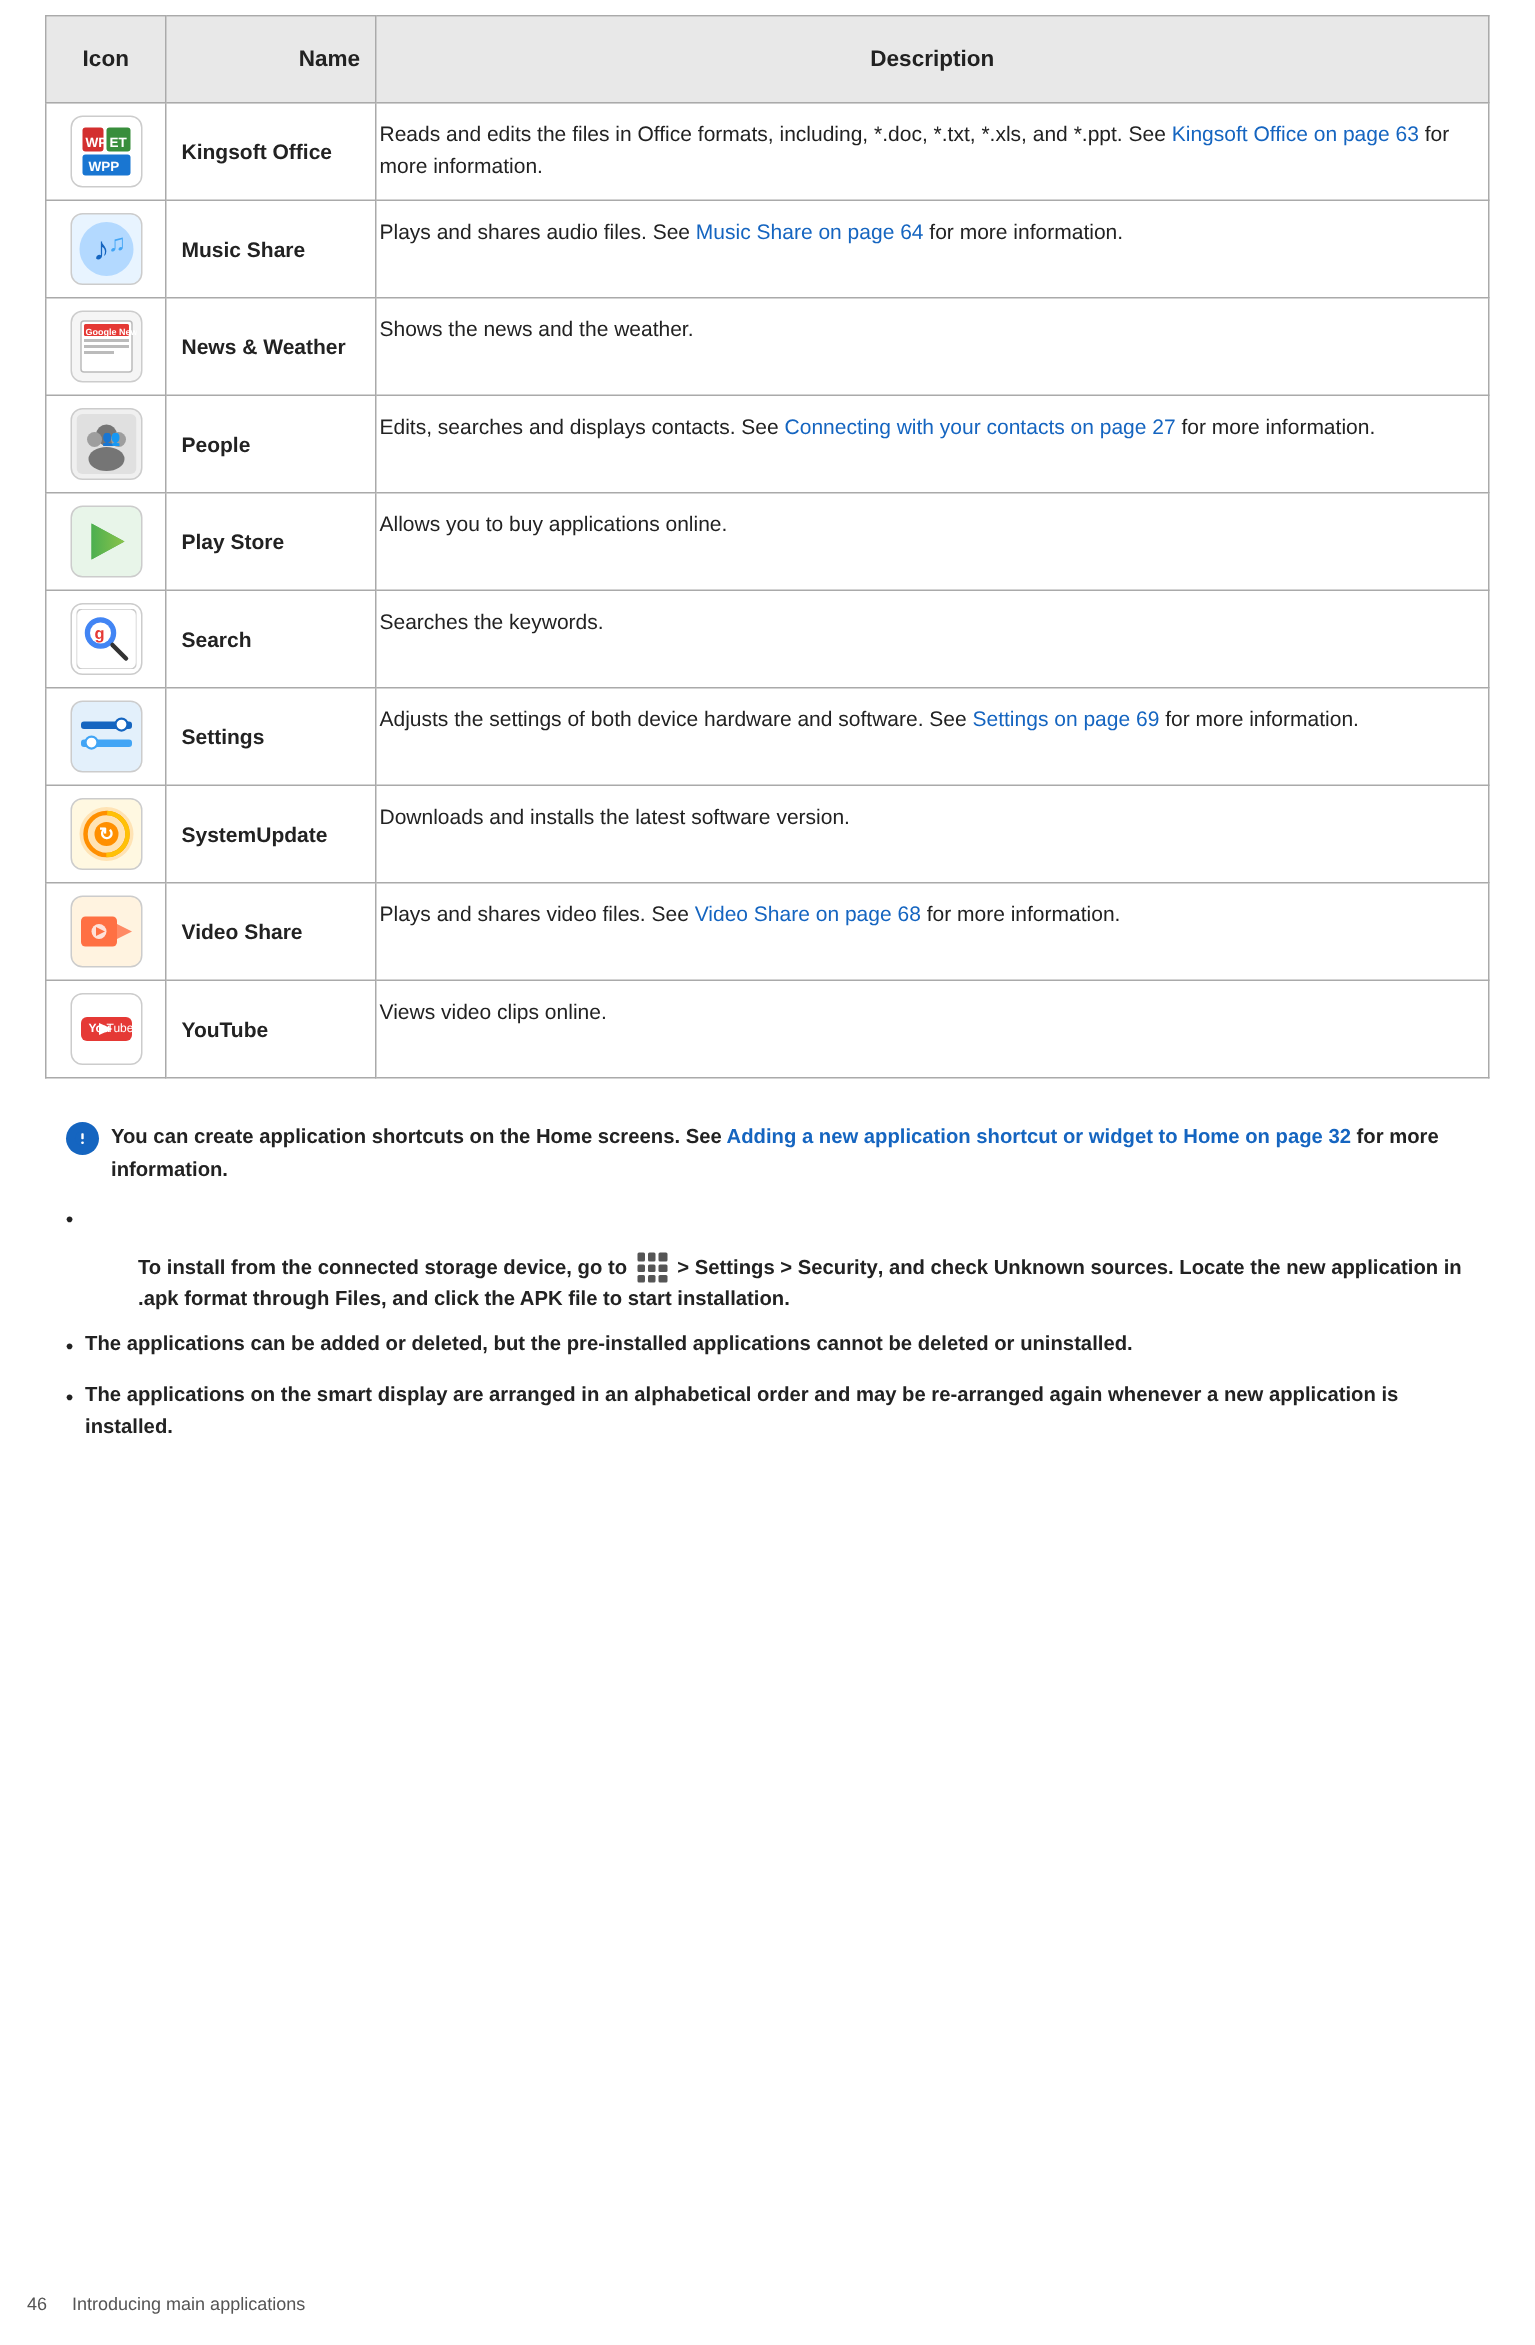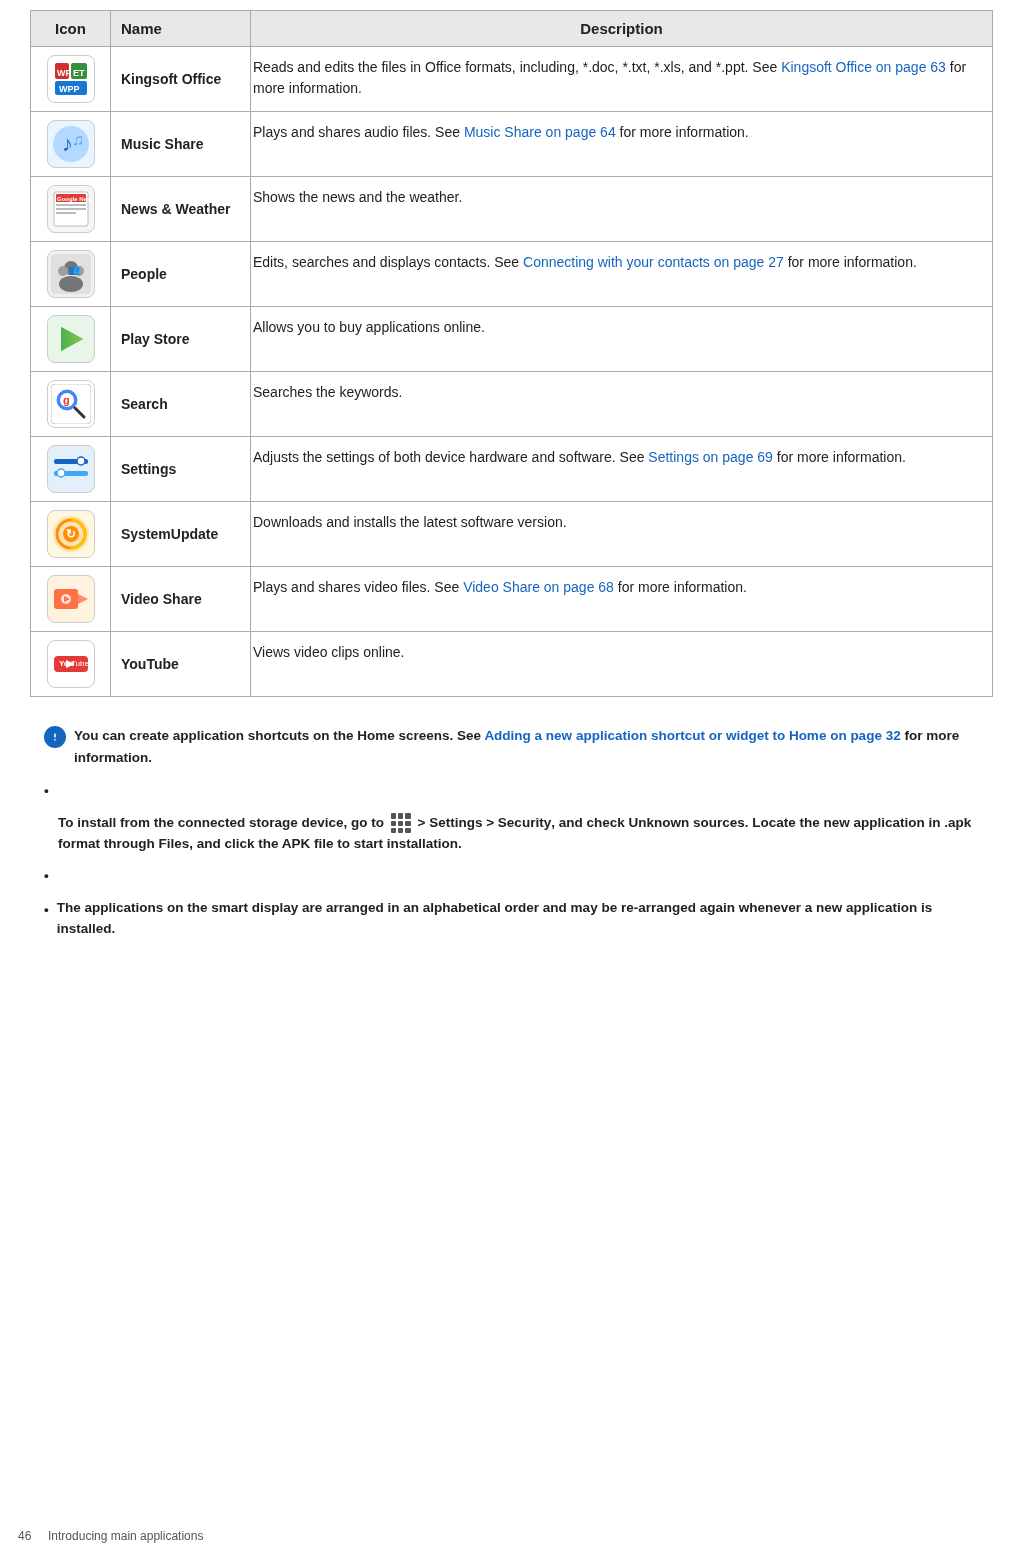--- a/index.html
+++ b/index.html
@@ -16,26 +16,26 @@
       padding: 10px 30px 40px 30px;
     }
     table {
       width: 100%;
       border-collapse: collapse;
       border: 1px solid #aaa;
     }
     thead tr th {
       background: #e8e8e8;
       border: 1px solid #aaa;
-      padding: 9px 10px;
+      padding: 20px 10px;
       font-weight: bold;
       font-size: 15px;
     }
     th.col-icon { width: 80px; text-align: center; }
-    th.col-name { width: 140px; text-align: left; margin-left: 42px; }
+    th.col-name { width: 140px; text-align: right; margin-left: 42px; }
     th.col-desc { text-align: center; }
     tbody tr td {
       border: 1px solid #aaa;
       padding: 8px 10px;
       vertical-align: middle;
     }
     td.icon-cell { text-align: center; width: 80px; }
     td.name-cell { text-align: left; font-weight: bold; width: 140px; vertical-align: middle; }
     td.desc-cell { vertical-align: top; padding: 10px 2px; line-height: 1.5; }
 
@@ -65,21 +65,21 @@
       border-radius: 50%;
       display: flex;
       align-items: center;
       justify-content: center;
       flex-shrink: 0;
       margin-right: 8px;
       margin-top: 1px;
     }
     .note-icon-circle svg { display: block; }
     .note-indent {
-      margin-left: 14px;
+      margin-left: 48px;
       margin-top: 4px;
       margin-bottom: 8px;
       line-height: 1.6;
     }
     .page-footer {
       position: fixed;
       bottom: 20px;
       left: 18px;
       font-size: 12px;
       color: #555;
@@ -289,20 +289,21 @@
         <span style="background:#555; border-radius:1px; display:inline-block;"></span>
         <span style="background:#555; border-radius:1px; display:inline-block;"></span>
         <span style="background:#555; border-radius:1px; display:inline-block;"></span>
       </span>
       &gt; <strong>Settings</strong> &gt; <strong>Security</strong>, and check <strong>Unknown sources</strong>.
       Locate the new application in .apk format through <strong>Files</strong>, and click the APK file to start installation.
     </div>
 
     <div class="note-item">
       <span class="note-bullet">•</span>
+      <span>The applications can be added or deleted, but the pre-installed applications cannot be deleted or uninstalled.</span>
     </div>
 
     <div class="note-item">
       <span class="note-bullet">•</span>
       <span>The applications on the smart display are arranged in an alphabetical order and may be re-arranged again whenever a new application is installed.</span>
     </div>
   </div>
 </div>
 
 <div class="page-footer">

